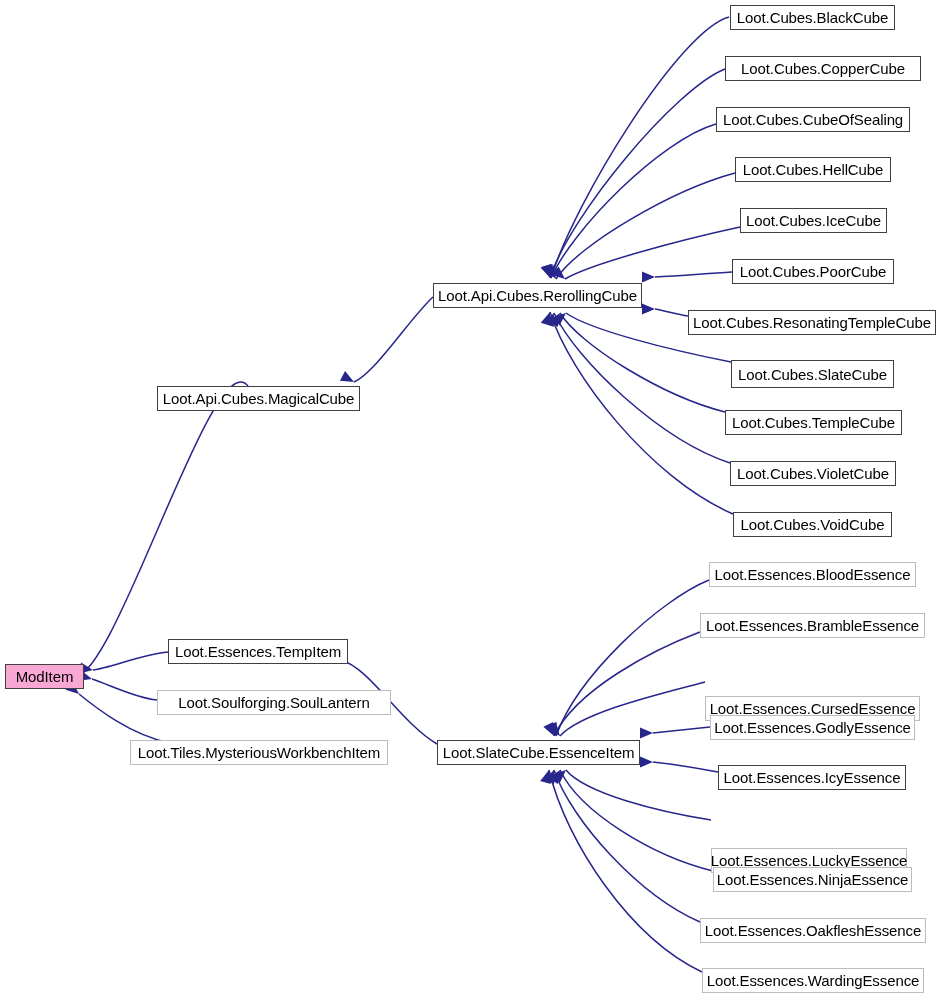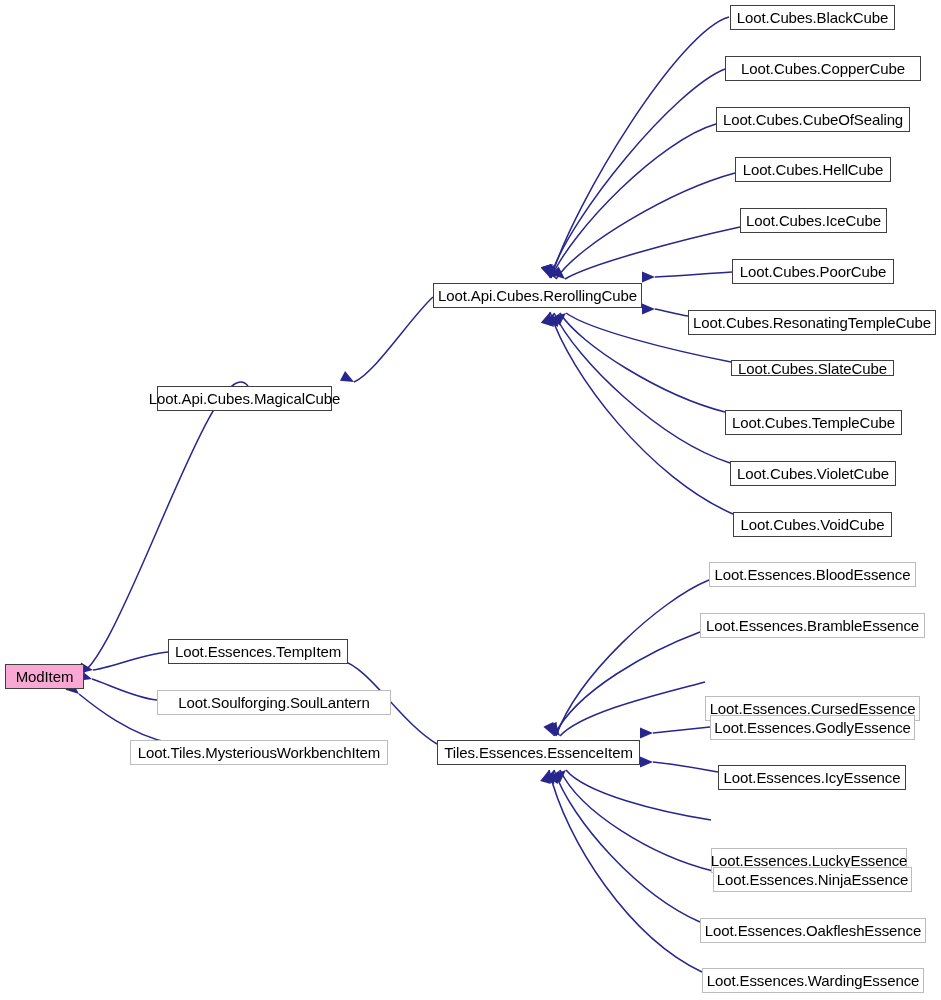--- a/index.html
+++ b/index.html
@@ -159,37 +159,37 @@
       </g>
       <g>
         <path d="M 702,972 C 630,938 566,842 549,770" fill="none" stroke="#26268c" stroke-width="1.5"></path>
         <polygon points="0,0 -13,-5.5 -13,5.5" fill="#26268c" transform="translate(549,770) rotate(-74)"></polygon>
       </g>
     </svg>
   <div id="nodes-layer">
       <div class="node root" style="left: 5px; top: 664px; width: 79px; height: 25px;">
         <span class="node-label">ModItem</span>
       </div>
-      <div class="node dark" style="left: 157px; top: 386px; width: 175px; height: 25px;">
+      <div class="node dark" style="left: 157px; top: 386px; width: 203px; height: 25px;">
         <span class="node-label">Loot.Api.Cubes.MagicalCube</span>
       </div>
       <div class="node dark" style="left: 168px; top: 639px; width: 180px; height: 25px;">
         <span class="node-label">Loot.Essences.TempItem</span>
       </div>
       <div class="node light" style="left: 157px; top: 690px; width: 234px; height: 25px;">
         <span class="node-label">Loot.Soulforging.SoulLantern</span>
       </div>
       <div class="node light" style="left: 130px; top: 740px; width: 258px; height: 25px;">
         <span class="node-label">Loot.Tiles.MysteriousWorkbenchItem</span>
       </div>
       <div class="node dark" style="left: 433px; top: 283px; width: 209px; height: 25px;">
         <span class="node-label">Loot.Api.Cubes.RerollingCube</span>
       </div>
       <div class="node dark" style="left: 437px; top: 740px; width: 203px; height: 25px;">
-        <span class="node-label">Tiles.Essences.EssenceItem</span>
+        <span class="node-label">Loot.SlateCube.EssenceItem</span>
       </div>
       <div class="node dark" style="left: 730px; top: 5px; width: 165px; height: 25px;">
         <span class="node-label">Loot.Cubes.BlackCube</span>
       </div>
       <div class="node dark" style="left: 725px; top: 56px; width: 196px; height: 25px;">
         <span class="node-label">Loot.Cubes.CopperCube</span>
       </div>
       <div class="node dark" style="left: 716px; top: 107px; width: 194px; height: 25px;">
         <span class="node-label">Loot.Cubes.CubeOfSealing</span>
       </div>
@@ -198,21 +198,21 @@
       </div>
       <div class="node dark" style="left: 740px; top: 208px; width: 147px; height: 25px;">
         <span class="node-label">Loot.Cubes.IceCube</span>
       </div>
       <div class="node dark" style="left: 732px; top: 259px; width: 162px; height: 25px;">
         <span class="node-label">Loot.Cubes.PoorCube</span>
       </div>
       <div class="node dark" style="left: 688px; top: 310px; width: 248px; height: 25px;">
         <span class="node-label">Loot.Cubes.ResonatingTempleCube</span>
       </div>
-      <div class="node dark" style="left: 731px; top: 360px; width: 163px; height: 16px;">
+      <div class="node dark" style="left: 731px; top: 360px; width: 163px; height: 28px;">
         <span class="node-label">Loot.Cubes.SlateCube</span>
       </div>
       <div class="node dark" style="left: 725px; top: 410px; width: 177px; height: 25px;">
         <span class="node-label">Loot.Cubes.TempleCube</span>
       </div>
       <div class="node dark" style="left: 730px; top: 461px; width: 166px; height: 25px;">
         <span class="node-label">Loot.Cubes.VioletCube</span>
       </div>
       <div class="node dark" style="left: 733px; top: 512px; width: 159px; height: 25px;">
         <span class="node-label">Loot.Cubes.VoidCube</span>

